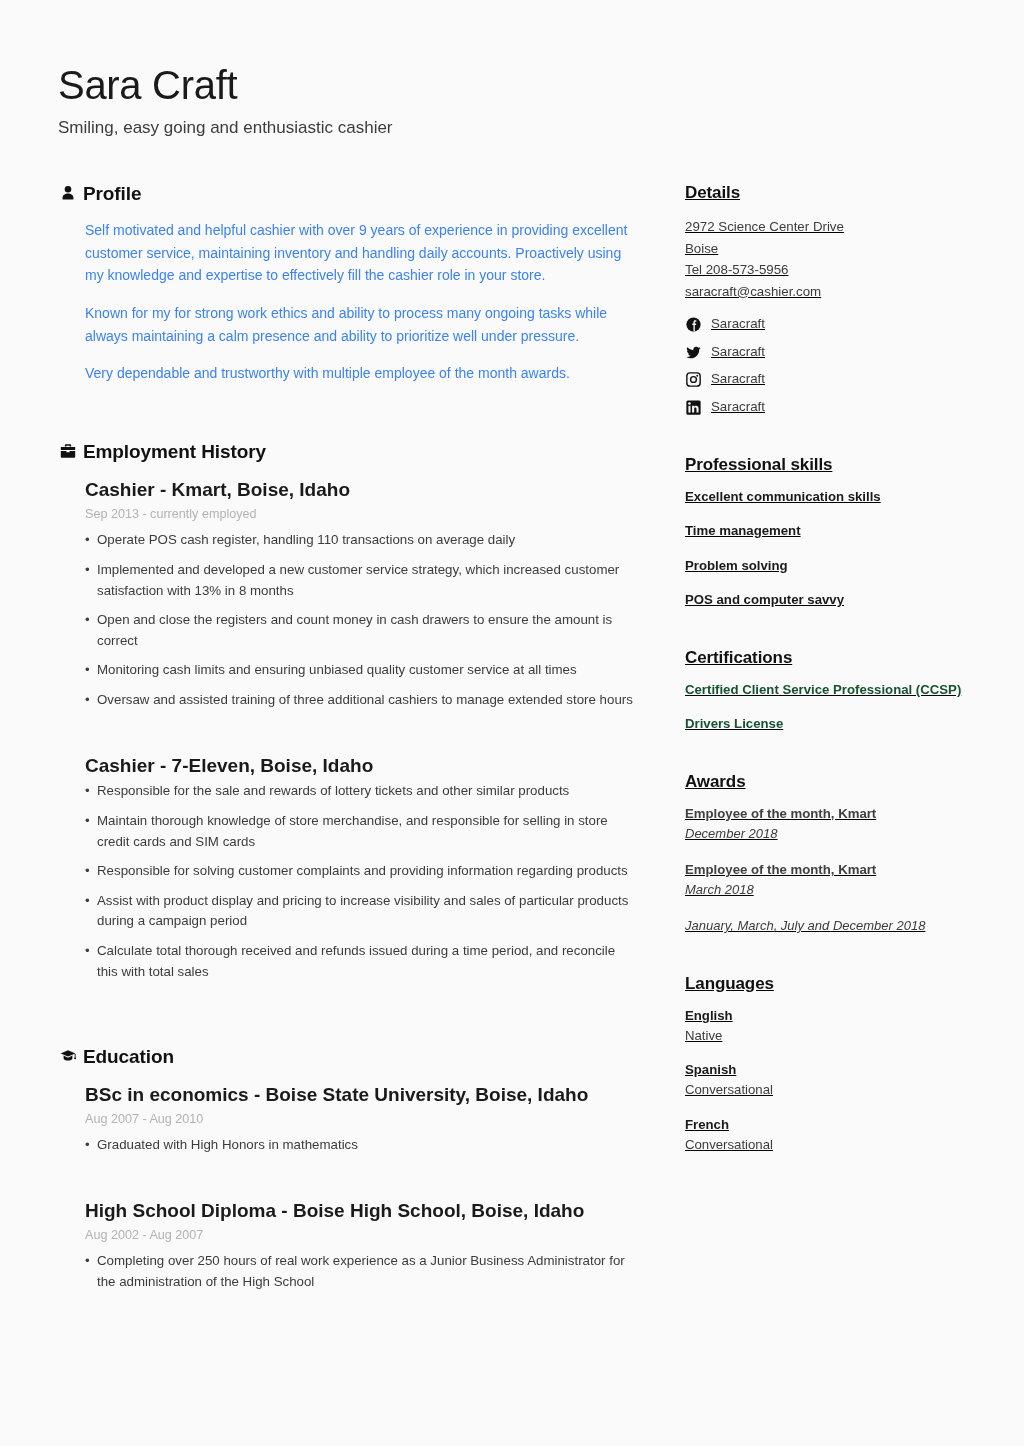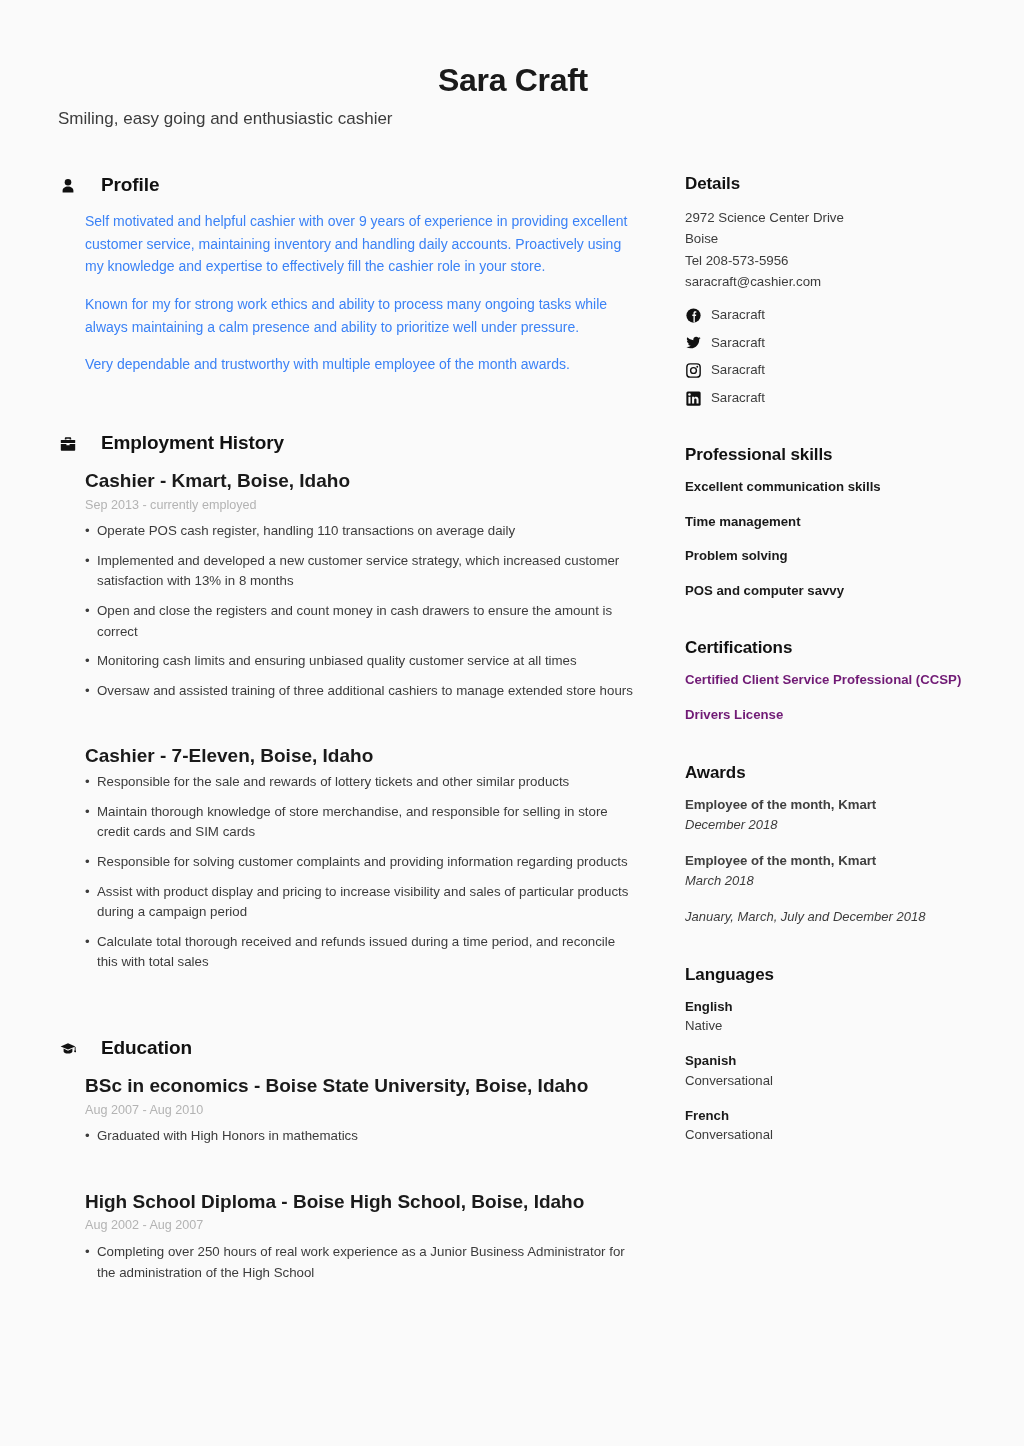--- a/index.html
+++ b/index.html
@@ -17,47 +17,46 @@
     width: 1024px;
     height: 1446px;
     background: #fafafa;
     padding: 62px 56px 0 58px;
   }
 
   
   .header { margin-bottom: 44px; }
 
   .name {
-    font-size: 32px;
-    font-weight: 700;
+    font-size: 40px;
+    font-weight: 400;
     color: #1a1a1a;
     letter-spacing: -0.3px;
     line-height: 1.15;
     margin-bottom: 9px;
-    text-align: center;
   }
 
   .tagline {
     font-size: 17px;
     font-weight: 400;
     color: #3c3c3c;
     line-height: 1.3;
   }
 
   
   .columns { display: flex; align-items: flex-start; }
 
   .col-left  { width: 592px; flex: 0 0 592px; padding-right: 16px; }
-  .col-right { width: 302px; flex: 0 0 302px; margin-left: 35px; }
+  .col-right { width: 302px; flex: 0 0 302px; margin-left: 35px; text-decoration: underline; }
 
   
   .sec-head {
     display: flex;
-    align-items: flex-end;
-    gap: 24px;
+    align-items: flex-start;
+    gap: 6px;
     margin-bottom: 14px;
   }
   .sec-head .sec-icon {
     display: inline-flex;
     width: 19px; height: 19px;
     align-items: center; justify-content: center;
     flex: 0 0 19px;
   }
   .sec-head .sec-icon svg { display: block; fill: #111; }
   .sec-title {
@@ -164,21 +163,21 @@
     line-height: 1.4;
     margin-bottom: 16px;
   }
   .skill-item:last-child { margin-bottom: 0; }
 
   .cert-item { margin-bottom: 16px; }
   .cert-item:last-child { margin-bottom: 0; }
   .cert-name {
     font-size: 13.2px;
     font-weight: 700;
-    color: #701a75;
+    color: #14532d;
     line-height: 1.42;
   }
 
   .award-item { margin-bottom: 18px; }
   .award-item:last-child { margin-bottom: 0; }
   .award-name {
     font-size: 13.2px;
     font-weight: 700;
     color: #404040;
     line-height: 1.42;

